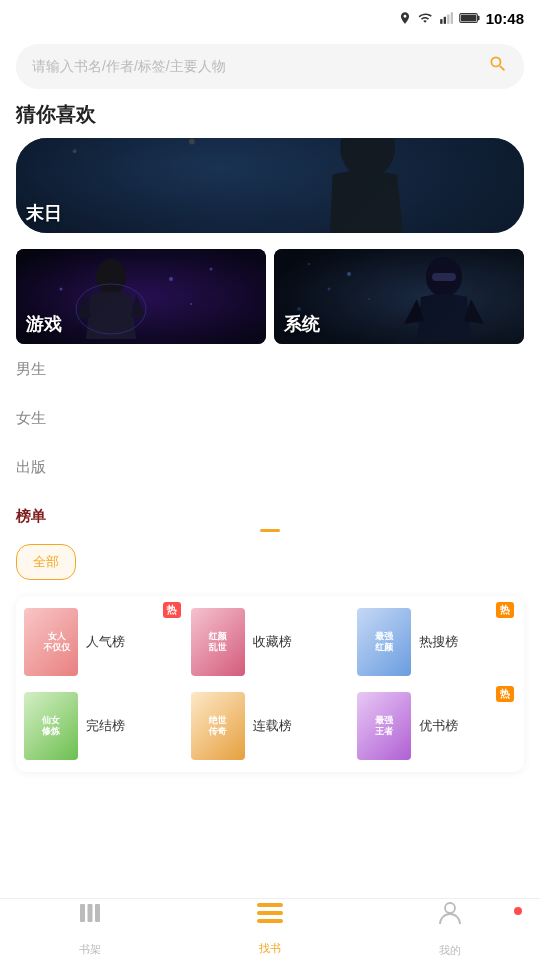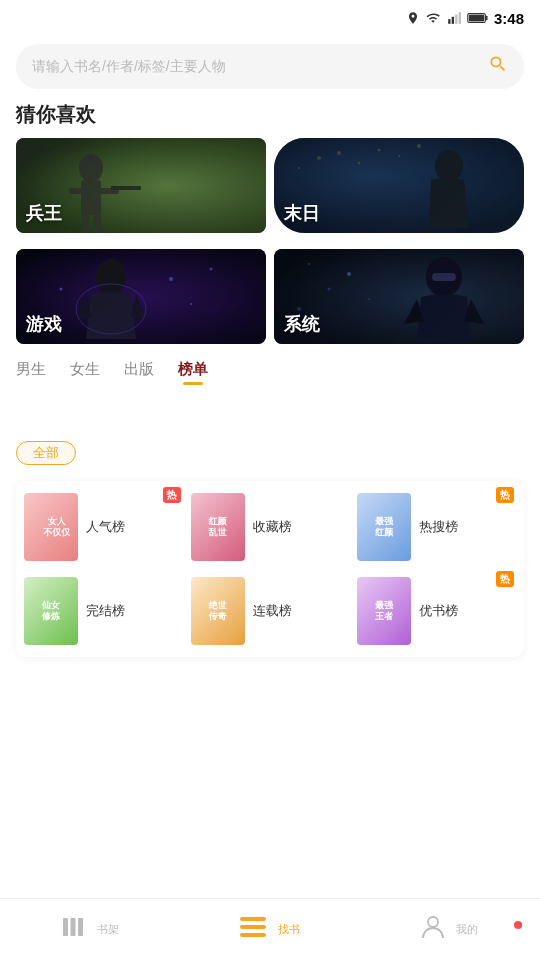--- a/index.html
+++ b/index.html
@@ -82,20 +82,21 @@
       font-size: 18px;
       font-weight: bold;
       text-shadow: 0 1px 3px rgba(0,0,0,0.6);
     }
 
     
     .tabs {
       display: flex;
       margin: 0 16px 12px;
       gap: 24px;
+      flex-direction: column;
     }
     .tab-item {
       font-size: 15px;
       color: #888;
       padding-bottom: 6px;
       cursor: pointer;
       position: relative;
     }
     .tab-item.active {
       color: #7f1d1d;
@@ -113,27 +114,26 @@
       border-radius: 2px;
     }
 
     
     .filter-chips {
       display: flex;
       gap: 10px;
       margin: 0 16px 16px;
     }
     .chip {
-      padding: 2px 16px;
+      padding: 8px 16px;
       border-radius: 14px;
       font-size: 13px;
       border: 1.5px solid #f5a623;
       color: #f5a623;
       background: #fff8ee;
-      margin-top: 44px;
     }
 
     
     .chart-grid {
       margin: 0 16px;
       background: #fff;
       border-radius: 10px;
       box-shadow: 0 1px 8px rgba(0,0,0,0.06);
       padding: 12px 8px;
       display: grid;
@@ -212,20 +212,21 @@
       width: 540px;
       height: 62px;
       background: #fff;
       border-top: 1px solid #eee;
       display: flex;
       align-items: center;
     }
     .nav-item {
       flex: 1;
       display: flex;
+      flex-direction: column;
       align-items: center;
       justify-content: center;
       gap: 12px;
       cursor: pointer;
     }
     .nav-icon {
       font-size: 22px;
       color: #bbb;
     }
     .nav-icon.active {
@@ -305,57 +306,37 @@
           <rect x="8" y="10" width="4" height="12"></rect>
           <rect x="14" y="6" width="4" height="16" opacity="0.3"></rect>
           <rect x="20" y="2" width="4" height="20" opacity="0.3"></rect>
         </svg>
 
       <svg width="22" height="12" viewBox="0 0 30 14" fill="none">
           <rect x="1" y="1" width="24" height="12" rx="2" stroke="#333" stroke-width="1.5"></rect>
           <rect x="25" y="4" width="3" height="6" rx="1" fill="#333"></rect>
           <rect x="2.5" y="2.5" width="21" height="9" rx="1.5" fill="#333"></rect>
         </svg>
-      <span class="status-time">3:48</span>
+      <span class="status-time">10:48</span>
     </div>
   </div>
 
   <div class="search-bar">
     <span class="search-placeholder">请输入书名/作者/标签/主要人物</span>
     <span class="search-icon-btn">
       <svg width="20" height="20" viewBox="0 0 24 24" fill="#f5a623">
           <path d="M15.5 14h-.79l-.28-.27A6.471 6.471 0 0 0 16 9.5 6.5 6.5 0 1 0 9.5 16c1.61 0 3.09-.59 4.23-1.57l.27.28v.79l5 4.99L20.49 19l-4.99-5zm-6 0C7.01 14 5 11.99 5 9.5S7.01 5 9.5 5 14 7.01 14 9.5 11.99 14 9.5 14z"></path>
         </svg>
     </span>
   </div>
 
   <div class="section-title">猜你喜欢</div>
 
   <div class="genre-grid">
 
-    <div class="genre-card card-bingwang">
-
-      <svg style="position:absolute;inset:0;width:100%;height:100%;opacity:0.7" viewBox="0 0 260 95" preserveAspectRatio="xMidYMid slice">
-        <defs>
-          <radialGradient id="g1" cx="60%" cy="50%" r="60%">
-              <stop offset="0%" stop-color="#5a7a40"></stop>
-              <stop offset="100%" stop-color="#1a2a10"></stop>
-            </radialGradient>
-        </defs>
-        <rect width="260" height="95" fill="url(#g1)"></rect>
-
-        <ellipse cx="80" cy="30" rx="12" ry="14" fill="#2a2a2a"></ellipse>
-        <rect x="70" y="42" width="20" height="35" rx="3" fill="#2a2a2a"></rect>
-        <rect x="58" y="50" width="50" height="6" rx="2" fill="#2a2a2a"></rect>
-        <rect x="100" y="48" width="30" height="4" rx="1" fill="#1a1a1a"></rect>
-        <rect x="70" y="77" width="8" height="18" rx="2" fill="#2a2a2a"></rect>
-        <rect x="82" y="77" width="8" height="18" rx="2" fill="#2a2a2a"></rect>
-      </svg>
-      <span class="genre-card-label">兵王</span>
-    </div>
 
     <div class="genre-card card-mori">
       <svg style="position:absolute;inset:0;width:100%;height:100%;opacity:0.8" viewBox="0 0 260 95" preserveAspectRatio="xMidYMid slice">
         <defs>
           <radialGradient id="g2" cx="40%" cy="40%" r="70%">
               <stop offset="0%" stop-color="#1a3050"></stop>
               <stop offset="100%" stop-color="#050a15"></stop>
             </radialGradient>
         </defs>
         <rect width="260" height="95" fill="url(#g2)"></rect>

